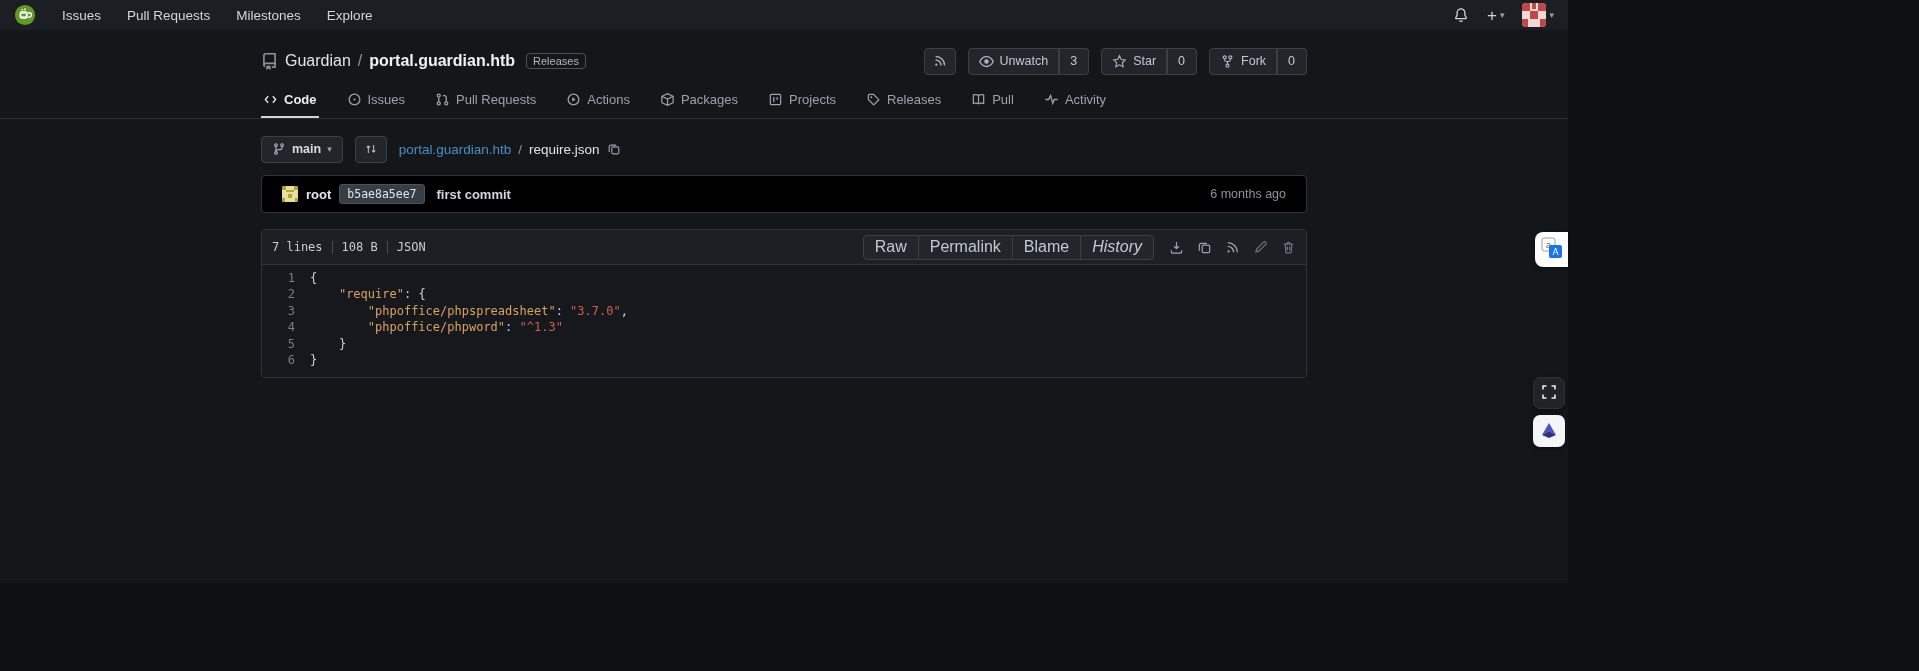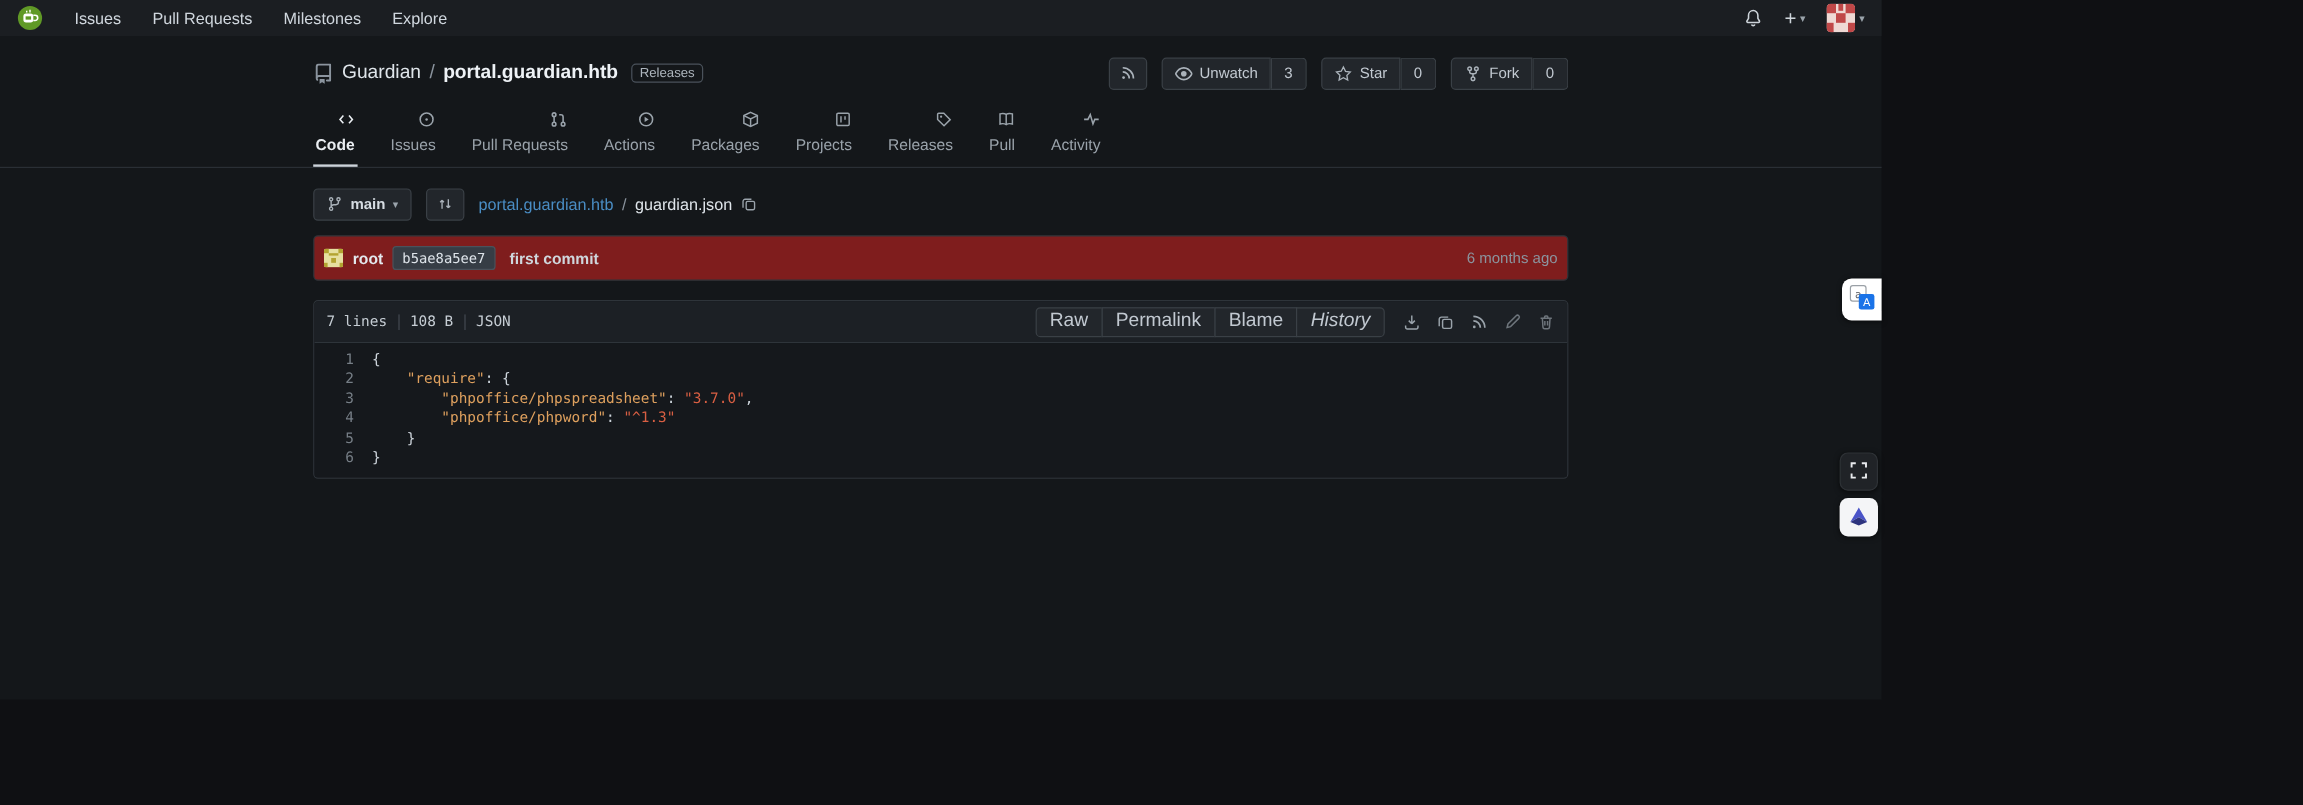--- a/index.html
+++ b/index.html
@@ -39,37 +39,37 @@
   .btn { display:inline-flex; align-items:center; gap:6px; background:#22262b; border:1px solid #3a4046;
          color:#c2c9d1; font-size:12.5px; height:27px; padding:1px 10px; border-radius:4px; cursor:pointer; }
   .btn .b-icon { display:flex; color:#aab2ba; }
   .btn-group { display:flex; }
   .btn-group .btn-main { border-radius:4px 0 0 4px; }
   .btn-group .btn-count { border-radius:0 4px 4px 0; border-left:0; box-shadow:inset 1px 0 0 #3a4046; padding:0 11px; }
   .sq { padding:0 8px; }
 
   
   .tabs { display:flex; gap:26px; margin-top:12px; }
-  .tab { display:flex; align-items:flex-end; gap:6px; color:#9aa3ab; font-size:13px; padding:2px 2px 9px;
-         cursor:pointer; border-bottom:2px solid transparent; text-decoration:none;flex-direction:column; }
+  .tab { display:flex; align-items:flex-start; gap:6px; color:#9aa3ab; font-size:13px; padding:2px 2px 9px;
+         cursor:pointer; border-bottom:2px solid transparent; text-decoration:none; }
   .tab svg { display:block; }
   .tab.active { color:#eaeef2; font-weight:bold; border-bottom-color:#ccd3da; }
 
   
   .file-nav { display:flex; align-items:center; gap:12px; margin-top:16px; height:28px; }
   .branch-label { font-weight:bold; color:#d6dce2; }
   .breadcrumb { display:flex; align-items:center; gap:7px; font-size:13.5px; }
   .crumb-link { color:#4a8dc4; text-decoration:none; cursor:pointer; }
   .crumb-sep { color:#8b949e; }
   .crumb-file { color:#dfe5ea; }
   .mini-icon { color:#9aa3ab; display:flex; cursor:pointer; }
 
   
-  .commit-box { margin-top:12px; height:38px; background:#7f1d1d; border:1px solid #2e343a; border-radius:4px;
-                display:flex; align-items:center; padding:0 8px; gap:8px;text-align:center; }
+  .commit-box { margin-top:12px; height:38px; background:#000000; border:1px solid #2e343a; border-radius:4px;
+                display:flex; align-items:center; padding:0 20px; gap:8px;text-align:center; }
   .commit-avatar { width:16px; height:16px; border-radius:2px; overflow:hidden; flex:none; display:block; }
   .commit-author { font-weight:bold; color:#e3e9ee; }
   .commit-hash { font-family:"DejaVu Sans Mono",monospace; font-size:11.5px; color:#dde3e9; background:#363d45;
                  border:1px solid #4a525b; border-radius:3px; padding:2px 7px; cursor:pointer; }
   .commit-msg { color:#cfd6dc; margin-left:4px;font-weight:bold; }
   .spacer { flex:1; }
   .commit-age { color:#8b949e; font-size:12.5px; }
 
   
   .file-box { margin-top:16px; border:1px solid #2e343a; border-radius:4px; overflow:hidden; }
@@ -293,21 +293,21 @@
     <button class="btn sq">
       <span class="b-icon">
         <svg width="14" height="14" viewBox="0 0 16 16" fill="none" stroke="currentColor" stroke-width="1.3">
           <path d="M5 12.5v-8M5 4.5 3.2 6.3M5 4.5l1.8 1.8M11 3.5v8m0 0 1.8-1.8M11 11.5 9.2 9.7"></path>
         </svg>
       </span>
     </button>
     <div class="breadcrumb">
       <a class="crumb-link">portal.guardian.htb</a>
       <span class="crumb-sep">/</span>
-      <span class="crumb-file">guardian.json</span>
+      <span class="crumb-file">require.json</span>
       <span class="mini-icon">
         <svg width="14" height="14" viewBox="0 0 16 16" fill="none" stroke="currentColor" stroke-width="1.3">
           <rect x="5.5" y="5.5" width="8" height="8" rx="1.4"></rect>
             <path d="M10.5 3.5h-6a2 2 0 0 0-2 2v6"></path>
         </svg>
       </span>
     </div>
   </div>
 
   <div class="container commit-box">

